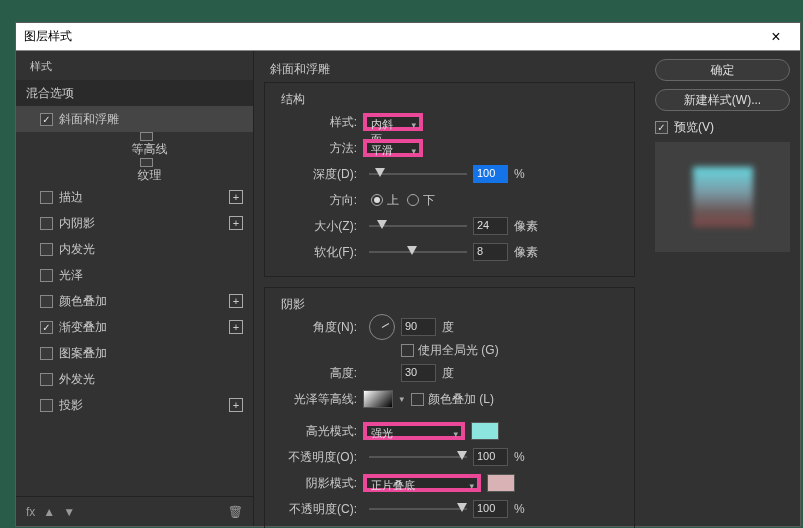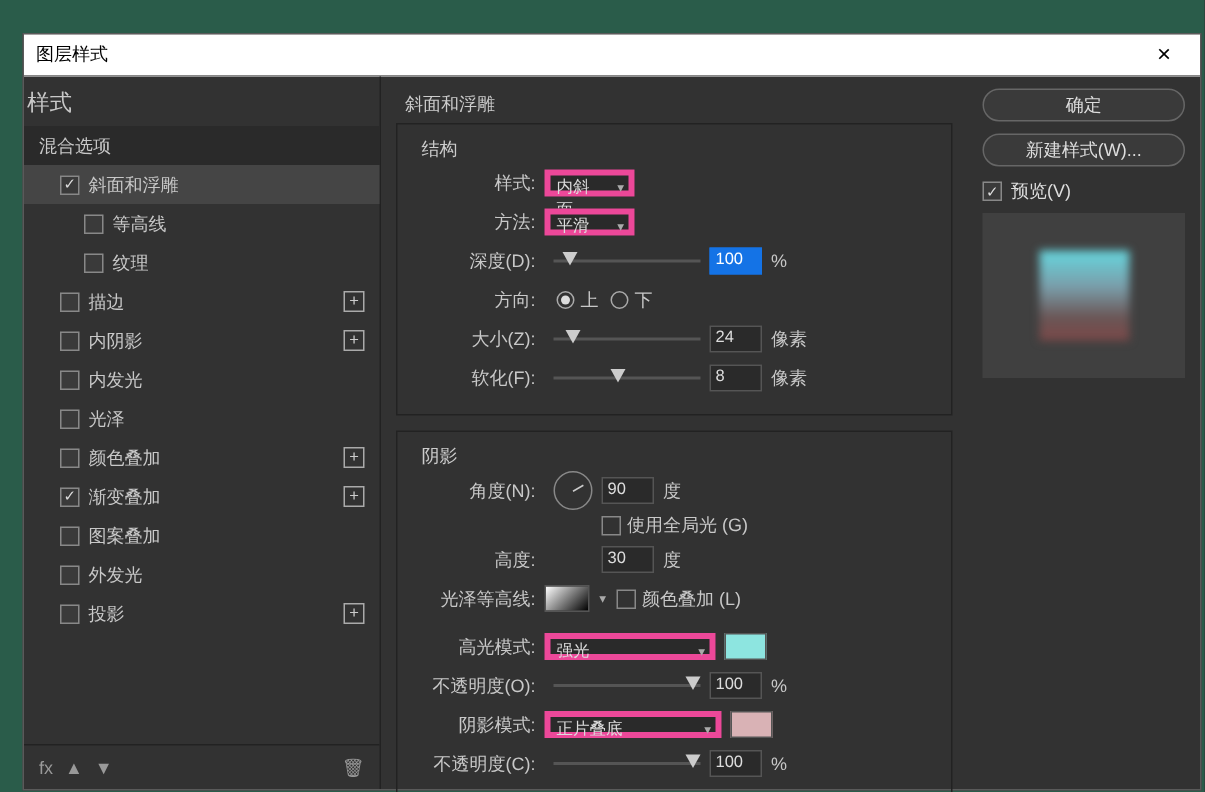--- a/index.html
+++ b/index.html
@@ -4,25 +4,25 @@
 <style>
 * { margin: 0; padding: 0; box-sizing: border-box; font-family: "Microsoft YaHei", sans-serif; }
 body { background: #2a5c4a; width: 803px; height: 528px; overflow: hidden; }
 .dialog { position: absolute; left: 15px; top: 22px; width: 786px; height: 505px; background: #323232; border: 1px solid #5a5a5a; }
 .titlebar { height: 28px; background: #fff; display: flex; align-items: center; padding: 0 8px; color: #000; font-size: 12px; border-bottom: 1px solid #888; }
 .titlebar .close { margin-left: auto; width: 32px; text-align: center; font-size: 16px; cursor: pointer; }
 .body { display: flex; height: calc(100% - 28px); }
 .col-left { width: 238px; border-right: 1px solid #222; display: flex; flex-direction: column; }
 .col-mid { flex: 1; padding: 8px 10px; }
 .col-right { width: 155px; padding: 8px 10px; }
-.sect-title { font-size: 15px; color: #c8c8c8; padding: 8px 2px 6px; }
+.sect-title { font-size: 11px; color: #c8c8c8; padding: 8px 14px 6px; }
 .style-row { display: flex; align-items: center; height: 26px; padding: 0 10px 0 24px; font-size: 12px; color: #c8c8c8; position: relative; }
 .style-row.header { padding-left: 10px; background: #2a2a2a; }
 .style-row.selected { background: #454545; }
-.style-row.sub { padding-left: 40px; }
+.style-row.sub { padding-left: 40px; flex-direction: column; }
 .style-row .cb { width: 13px; height: 13px; border: 1px solid #888; margin-right: 6px; display: flex; align-items: center; justify-content: center; font-size: 10px; color: #ddd; background: #3a3a3a; }
 .style-row .add { position: absolute; right: 10px; width: 14px; height: 14px; border: 1px solid #aaa; display: flex; align-items: center; justify-content: center; font-size: 11px; color: #ccc; }
 .footer { margin-top: auto; height: 30px; border-top: 1px solid #222; display: flex; align-items: center; padding: 0 10px; gap: 8px; color: #999; font-size: 12px; }
 .footer .trash { margin-left: auto; }
 .group { border: 1px solid #222; margin: 4px 0 10px; padding: 6px 10px 10px; }
 .group-title { font-size: 12px; color: #ccc; margin: 2px 0 0 6px; }
 .mid-title { font-size: 12px; color: #ccc; margin: 2px 0 0 6px; }
 .row { display: flex; align-items: center; height: 24px; font-size: 12px; color: #c8c8c8; margin: 2px 0; }
 .row .lbl { width: 88px; text-align: right; padding-right: 6px; }
 .select { background: #2a2a2a; border: 4px solid #ec4899; height: 18px; min-width: 60px; font-size: 11px; color: #ddd; padding: 0 16px 0 4px; position: relative; }
@@ -199,21 +199,21 @@
           <span class="lbl">光泽等高线:</span>
           <div class="gloss">
               <span class="caret">▾</span>
             </div>
           <span style="width:18px"></span>
           <span class="cb" style="width:13px;height:13px;border:1px solid #888;margin-right:4px"></span>
           <span>颜色叠加 (L)</span>
         </div>
         <div class="row" style="margin-top:8px">
           <span class="lbl">高光模式:</span>
-          <div class="select" style="width:114px"><span>强光</span><span class="caret">▾</span></div>
+          <div class="select" style="width:102px"><span>强光</span><span class="caret">▾</span></div>
           <div class="swatch" style="background:#8de5e0"></div>
         </div>
         <div class="row">
           <span class="lbl">不透明度(O):</span>
           <div class="slider">
               <div class="track"></div>
               <div class="thumb" style="left:88px"></div>
             </div>
           <span class="num">100</span>
           <span class="unit">%</span>

